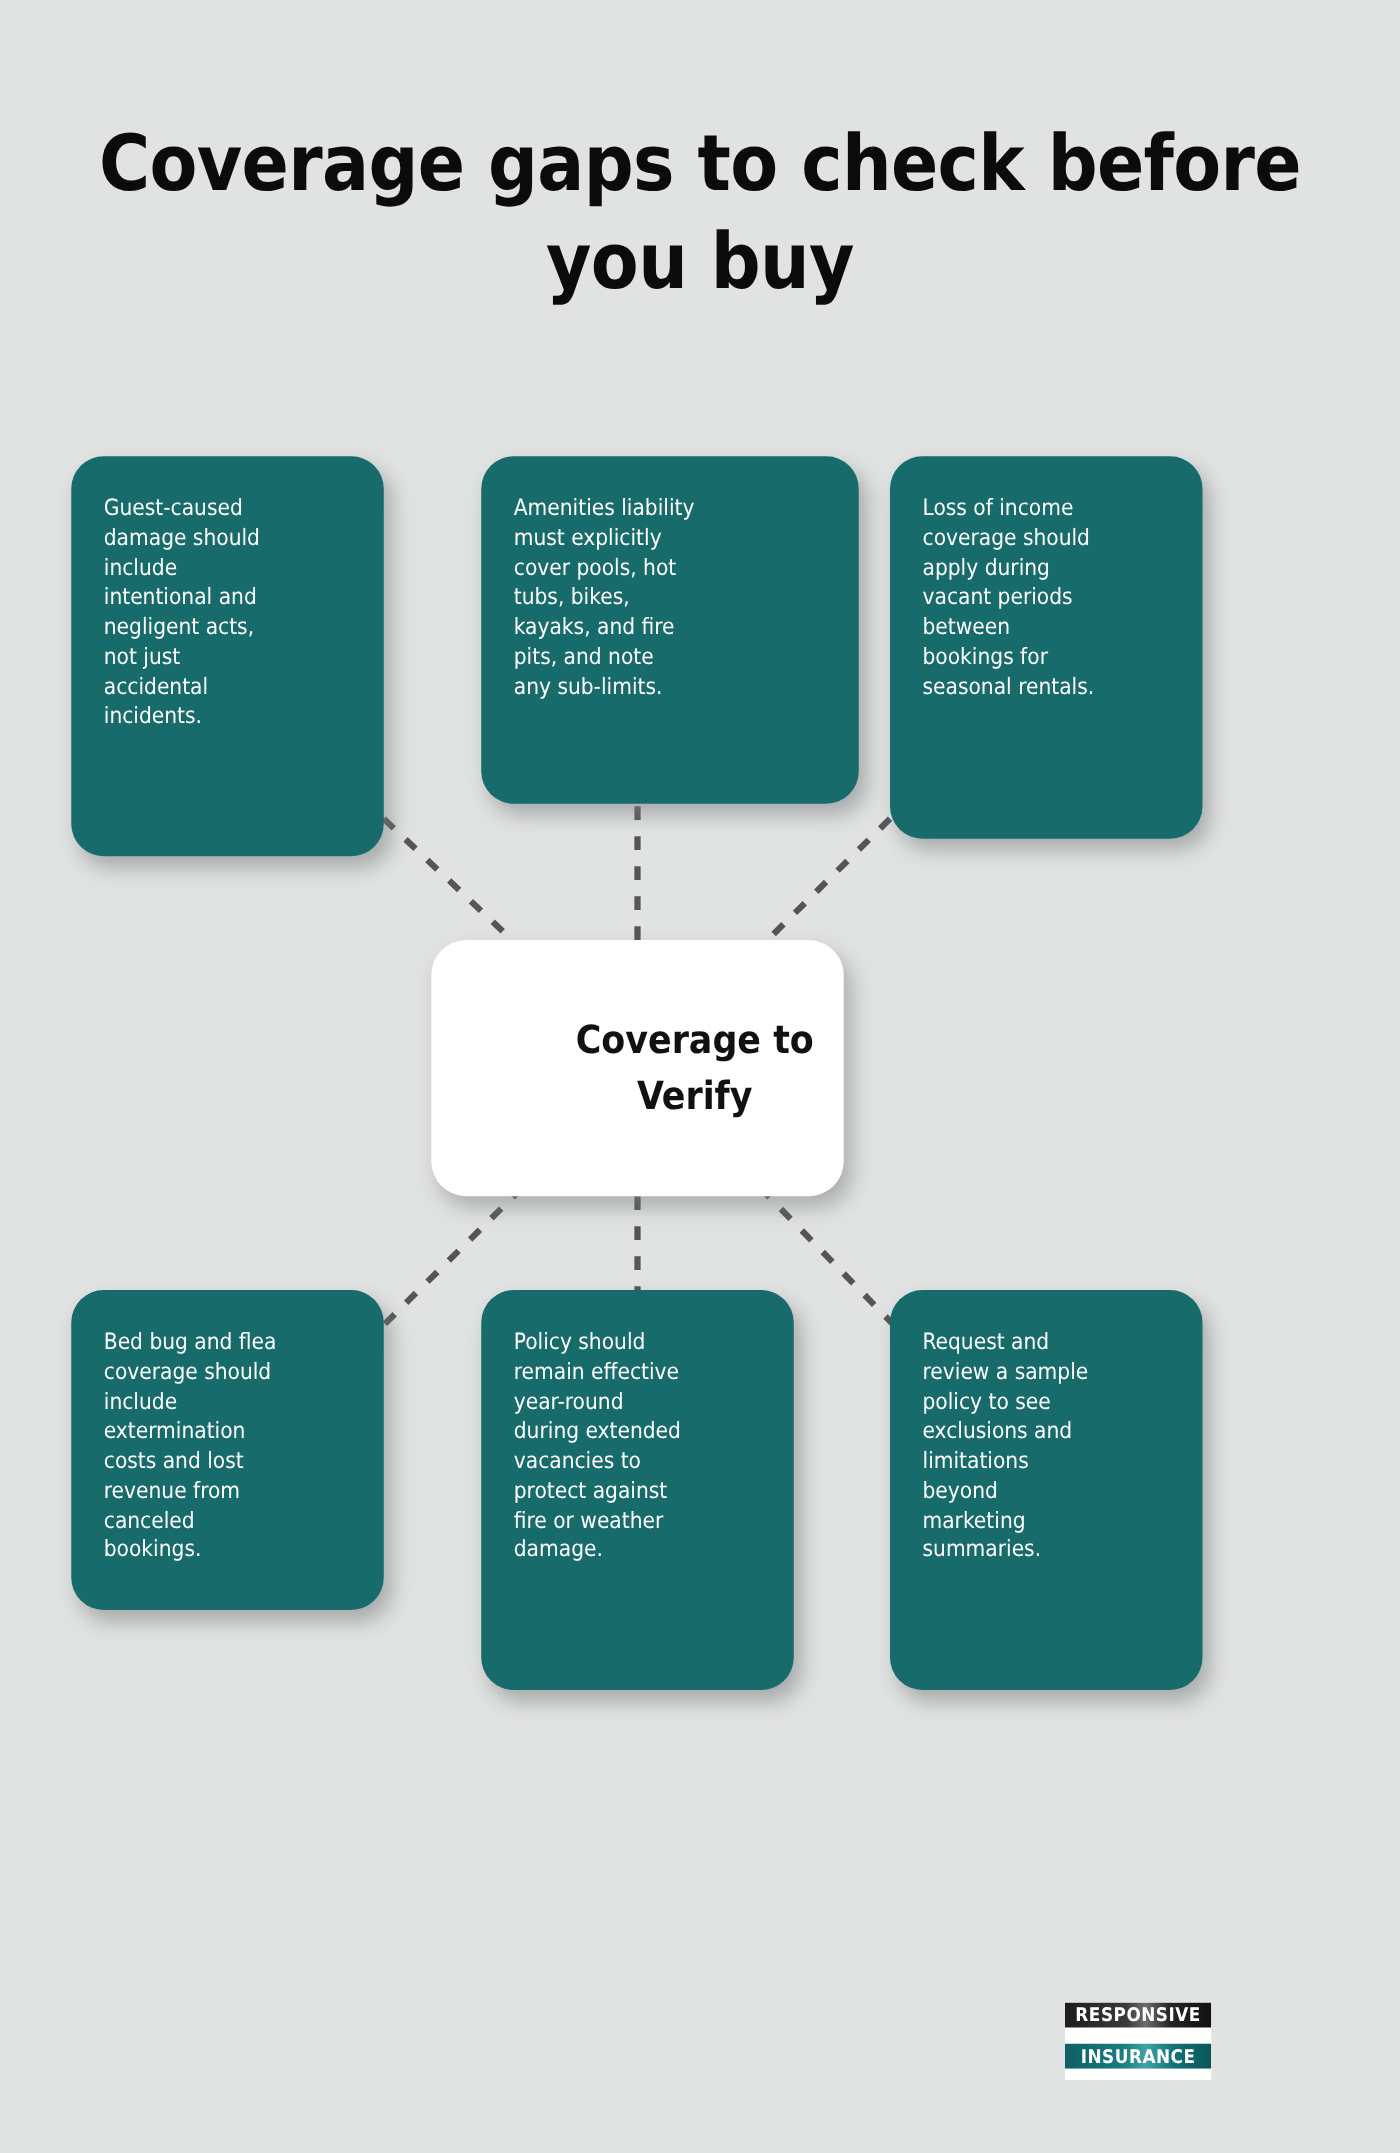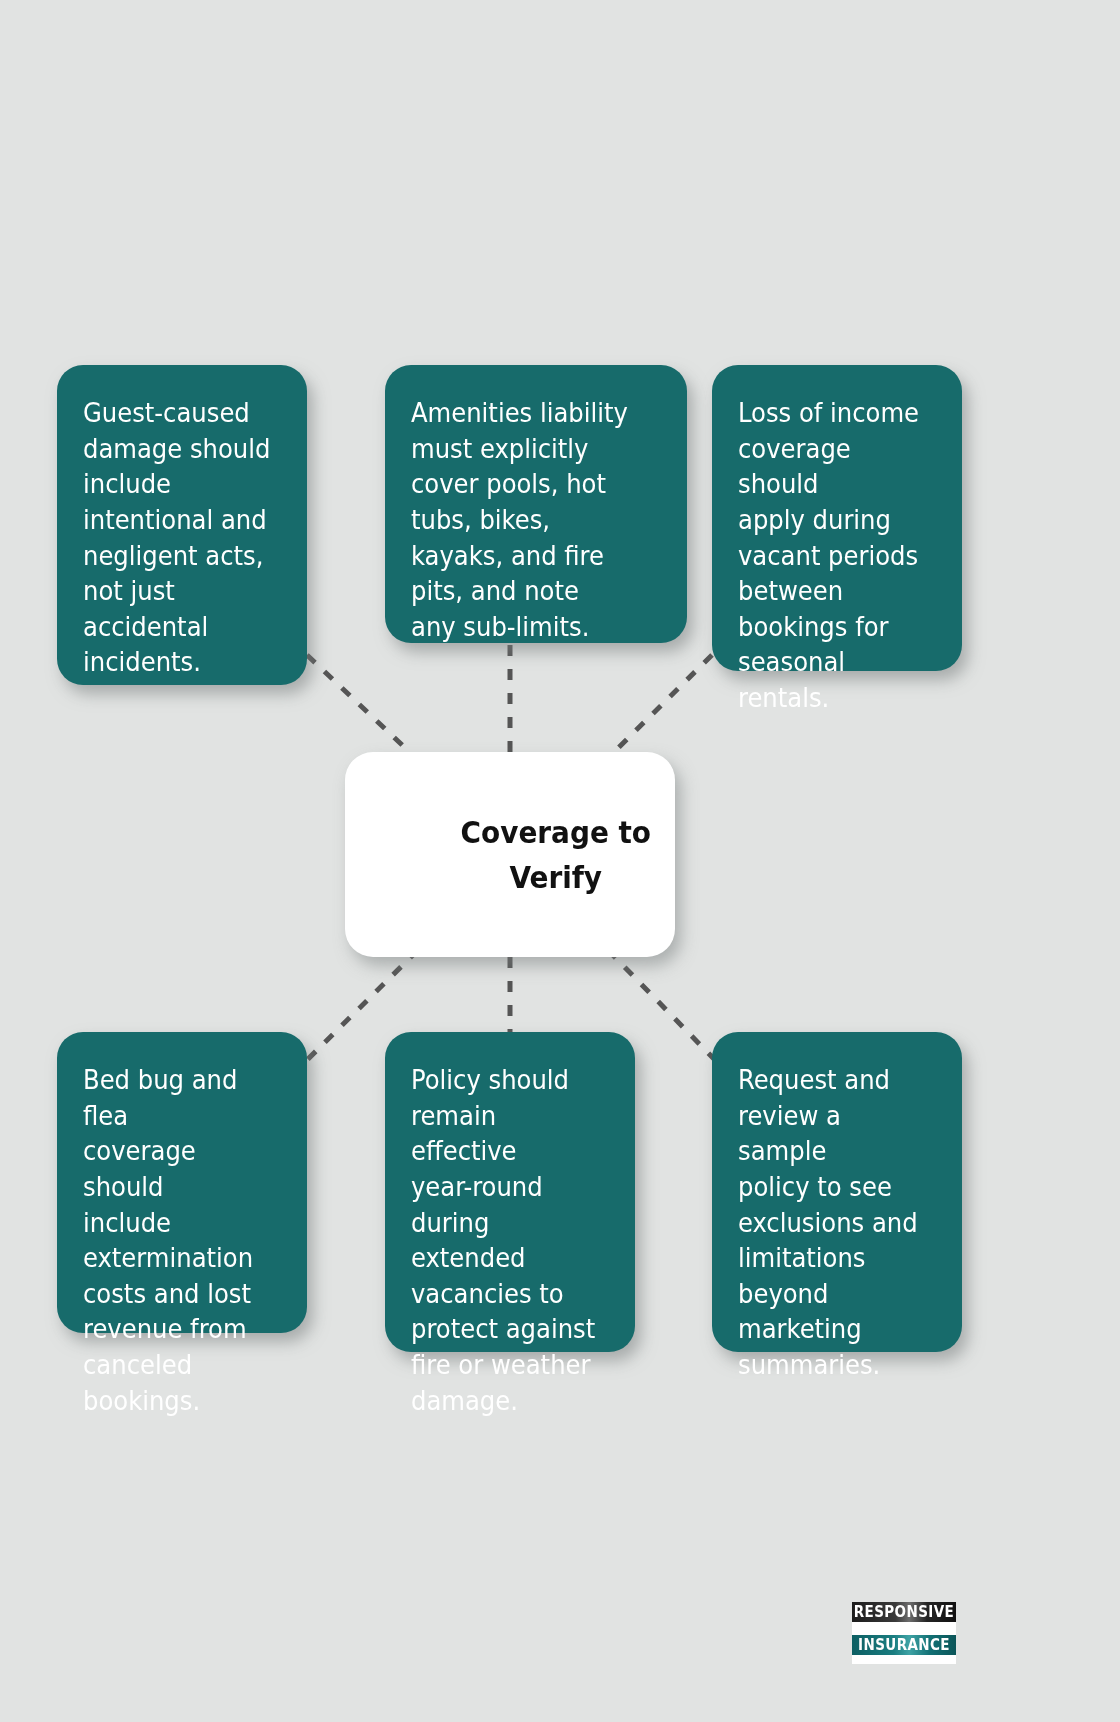--- a/index.html
+++ b/index.html
@@ -51,32 +51,32 @@
   .card {
     position: absolute;
     background: #176b6b;
     border-radius: 26px;
     box-shadow: 6px 9px 16px rgba(120,125,125,0.55);
     box-sizing: border-box;
     padding: 30px 26px 26px 26px;
   }
   .card-text {
     color: #ffffff;
-    font-size: 27px;
+    font-size: 18px;
     line-height: 1.32;
     font-family: "DejaVu Sans Condensed", "Liberation Sans", sans-serif;
     white-space: pre-line;
   }
 
   
   #card-t1 { left: 57px;  top: 365px;  width: 250px; height: 320px; }
   #card-t2 { left: 385px; top: 365px;  width: 302px; height: 278px; }
   #card-t3 { left: 712px; top: 365px;  width: 250px; height: 306px; }
   
-  #card-b1 { left: 57px;  top: 1032px; width: 250px; height: 301px; }
+  #card-b1 { left: 57px;  top: 1032px; width: 250px; height: 256px; }
   #card-b2 { left: 385px; top: 1032px; width: 250px; height: 320px; }
   #card-b3 { left: 712px; top: 1032px; width: 250px; height: 320px; }
 
   
   #center-node {
     position: absolute;
     left: 345px;
     top: 752px;
     width: 330px;
     height: 205px;
@@ -97,21 +97,21 @@
     line-height: 1.42;
     color: #111111;
     white-space: pre-line;
   }
 
   
   #logo {
     position: absolute;
     left: 852px;
     top: 1602px;
-    width: 104px;
+    width: 117px;
     height: 62px;
     background: #ffffff;
     box-sizing: border-box;
     padding: 0;
     overflow: hidden;
   }
   .logo-bar {
     height: 20px;
     line-height: 20px;
     color: #ffffff;
@@ -132,20 +132,22 @@
   #logo-blank {
     height: 20px;
     background: #ffffff;
   }
 </style>
 </head>
 <body>
 
 <div id="canvas">
 
+  <div id="title">Coverage gaps to check before
+you buy</div>
 
   <svg id="connectors" viewBox="0 0 1120 1722" width="1120" height="1722">
     <g stroke="#555555" stroke-width="5" stroke-dasharray="11 13" fill="none" stroke-linecap="butt">
 
       <line x1="307" y1="655" x2="418" y2="760"></line>
 
       <line x1="510" y1="645" x2="510" y2="752"></line>
 
       <line x1="712" y1="655" x2="608" y2="758"></line>
 

